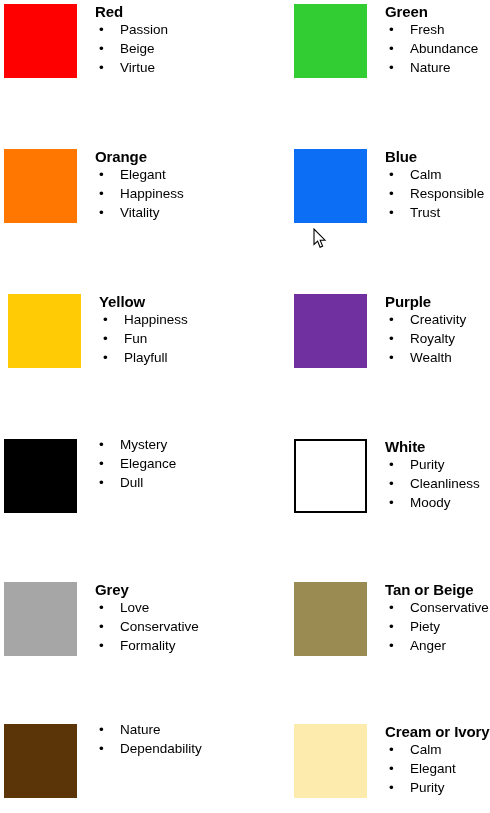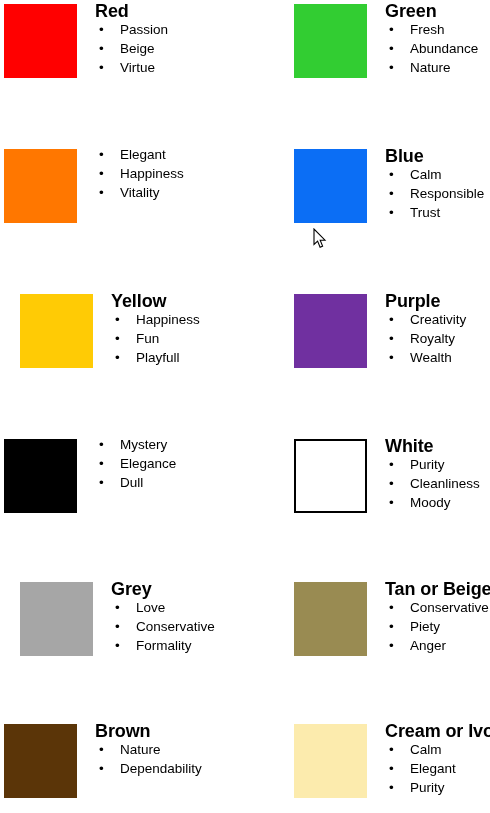--- a/index.html
+++ b/index.html
@@ -40,21 +40,21 @@
   }
 
   .entry-text {
     position: absolute;
     left: 95px;
     top: 0px;
     width: 150px;
   }
 
   .color-title {
-    font-size: 18px;
+    font-size: 15px;
     font-weight: bold;
     line-height: 17px;
     letter-spacing: -0.1px;
     white-space: nowrap;
     padding-top: 3px;
   }
 
   .trait-list {
     list-style: none;
     margin: 0;
@@ -108,39 +108,40 @@
         <ul class="trait-list">
           <li class="trait-item"><span class="trait-bullet">•</span><span>Fresh</span></li>
           <li class="trait-item"><span class="trait-bullet">•</span><span>Abundance</span></li>
           <li class="trait-item"><span class="trait-bullet">•</span><span>Nature</span></li>
         </ul>
       </div>
     </div>
     <div class="color-entry" style="left: 0px; top: 145px;">
       <div class="swatch" style="background: rgb(255, 119, 0);"></div>
       <div class="entry-text">
+        <div class="color-title">Orange</div>
         <ul class="trait-list">
           <li class="trait-item"><span class="trait-bullet">•</span><span>Elegant</span></li>
           <li class="trait-item"><span class="trait-bullet">•</span><span>Happiness</span></li>
           <li class="trait-item"><span class="trait-bullet">•</span><span>Vitality</span></li>
         </ul>
       </div>
     </div>
     <div class="color-entry" style="left: 290px; top: 145px;">
       <div class="swatch" style="background: rgb(11, 110, 245);"></div>
       <div class="entry-text">
         <div class="color-title">Blue</div>
         <ul class="trait-list">
           <li class="trait-item"><span class="trait-bullet">•</span><span>Calm</span></li>
           <li class="trait-item"><span class="trait-bullet">•</span><span>Responsible</span></li>
           <li class="trait-item"><span class="trait-bullet">•</span><span>Trust</span></li>
         </ul>
       </div>
     </div>
-    <div class="color-entry" style="left: 16px; top: 290px;">
+    <div class="color-entry" style="left: 4px; top: 290px;">
       <div class="swatch" style="background: rgb(255, 203, 5);"></div>
       <div class="entry-text">
         <div class="color-title">Yellow</div>
         <ul class="trait-list">
           <li class="trait-item"><span class="trait-bullet">•</span><span>Happiness</span></li>
           <li class="trait-item"><span class="trait-bullet">•</span><span>Fun</span></li>
           <li class="trait-item"><span class="trait-bullet">•</span><span>Playfull</span></li>
         </ul>
       </div>
     </div>
@@ -169,21 +170,21 @@
       <div class="swatch" style="background: rgb(255, 255, 255); border: 2px solid rgb(0, 0, 0);"></div>
       <div class="entry-text">
         <div class="color-title">White</div>
         <ul class="trait-list">
           <li class="trait-item"><span class="trait-bullet">•</span><span>Purity</span></li>
           <li class="trait-item"><span class="trait-bullet">•</span><span>Cleanliness</span></li>
           <li class="trait-item"><span class="trait-bullet">•</span><span>Moody</span></li>
         </ul>
       </div>
     </div>
-    <div class="color-entry" style="left: 16px; top: 578px;">
+    <div class="color-entry" style="left: 0px; top: 578px;">
       <div class="swatch" style="background: rgb(166, 166, 166);"></div>
       <div class="entry-text">
         <div class="color-title">Grey</div>
         <ul class="trait-list">
           <li class="trait-item"><span class="trait-bullet">•</span><span>Love</span></li>
           <li class="trait-item"><span class="trait-bullet">•</span><span>Conservative</span></li>
           <li class="trait-item"><span class="trait-bullet">•</span><span>Formality</span></li>
         </ul>
       </div>
     </div>
@@ -194,21 +195,20 @@
         <ul class="trait-list">
           <li class="trait-item"><span class="trait-bullet">•</span><span>Conservative</span></li>
           <li class="trait-item"><span class="trait-bullet">•</span><span>Piety</span></li>
           <li class="trait-item"><span class="trait-bullet">•</span><span>Anger</span></li>
         </ul>
       </div>
     </div>
     <div class="color-entry" style="left: 0px; top: 720px;">
       <div class="swatch" style="background: rgb(91, 53, 8);"></div>
       <div class="entry-text">
-        <div class="color-title">Brown</div>
         <ul class="trait-list">
           <li class="trait-item"><span class="trait-bullet">•</span><span>Nature</span></li>
           <li class="trait-item"><span class="trait-bullet">•</span><span>Dependability</span></li>
         </ul>
       </div>
     </div>
     <div class="color-entry" style="left: 290px; top: 720px;">
       <div class="swatch" style="background: rgb(252, 235, 173);"></div>
       <div class="entry-text">
         <div class="color-title">Cream or Ivory</div>

